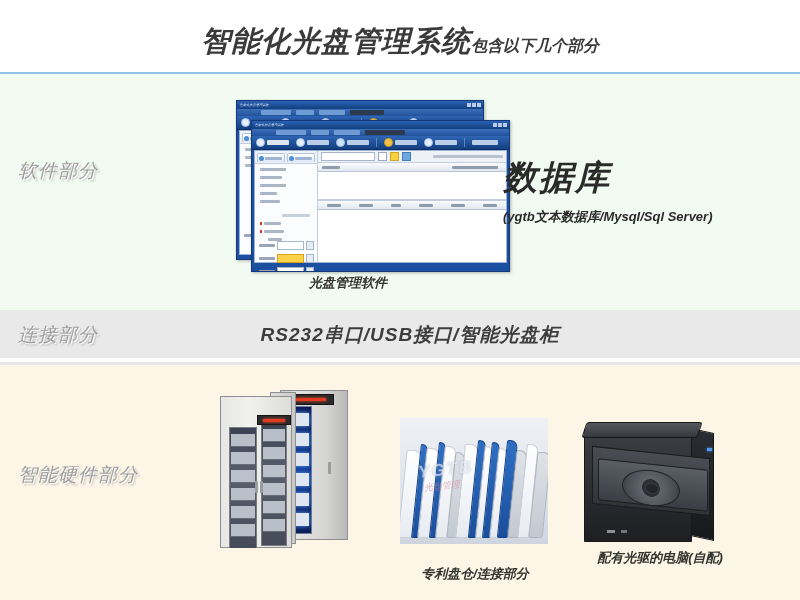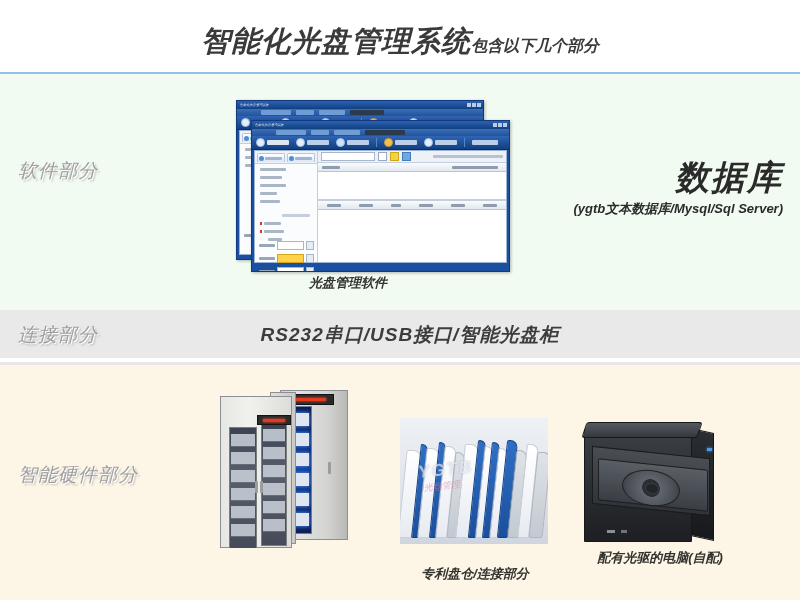--- a/index.html
+++ b/index.html
@@ -48,23 +48,23 @@
     color:#9e9e9e;
     text-shadow:1px 1px 0 #ffffff, 2px 2px 2px rgba(120,120,120,.45);
     white-space:nowrap;
     letter-spacing:1px;
   }
   .lbl-software{left:18px;top:158px;}
   .lbl-connect{left:18px;top:322px;}
   .lbl-hardware{left:18px;top:462px;}
 
   
-  .db-block{position:absolute;left:503px;top:160px;width:280px;text-align:right;}
+  .db-block{position:absolute;left:503px;top:160px;width:280px;text-align:left;}
   .db-title{font-size:34px;font-weight:bold;color:#2a2a2a;line-height:1.0;letter-spacing:2px;}
-  .db-sub{font-size:13px;font-weight:bold;color:#2a2a2a;margin-top:6px;letter-spacing:0px;white-space:nowrap;}
+  .db-sub{font-size:13px;font-weight:bold;color:#2a2a2a;margin-top:14px;letter-spacing:0px;white-space:nowrap;}
 
   
   .conn-text{
     position:absolute;left:240px;top:322px;width:340px;text-align:center;
     font-size:19px;font-weight:bold;color:#3d3d3d;letter-spacing:1px;white-space:nowrap;
   }
 
   
   .caption{
     position:absolute;font-size:13px;font-weight:bold;color:#33332f;

